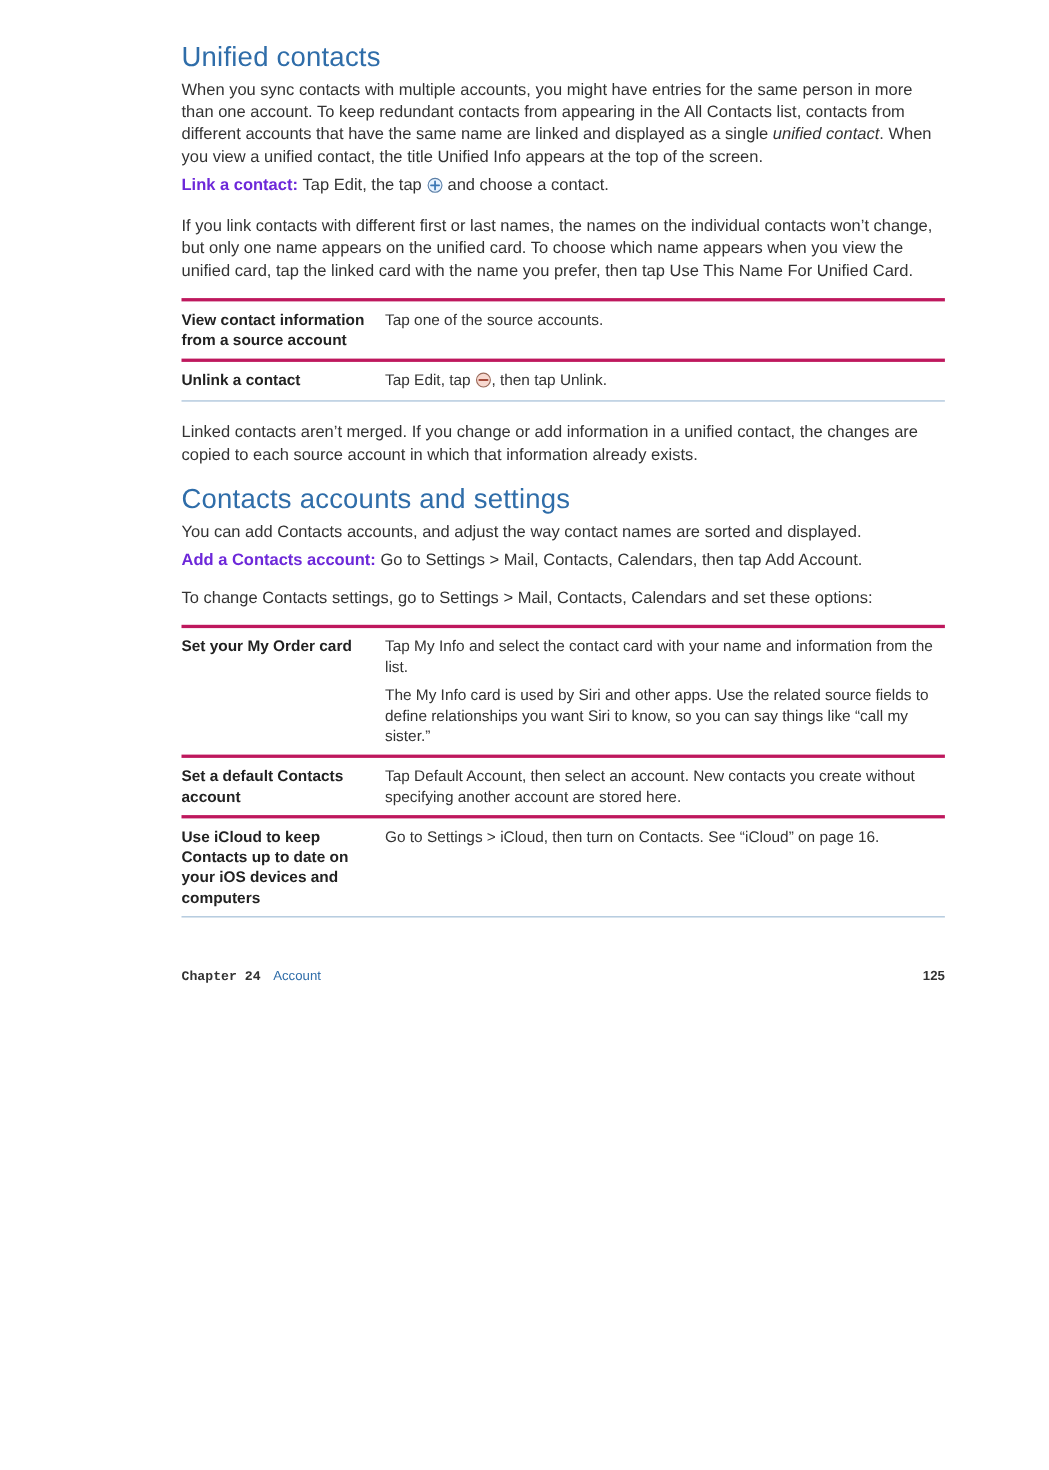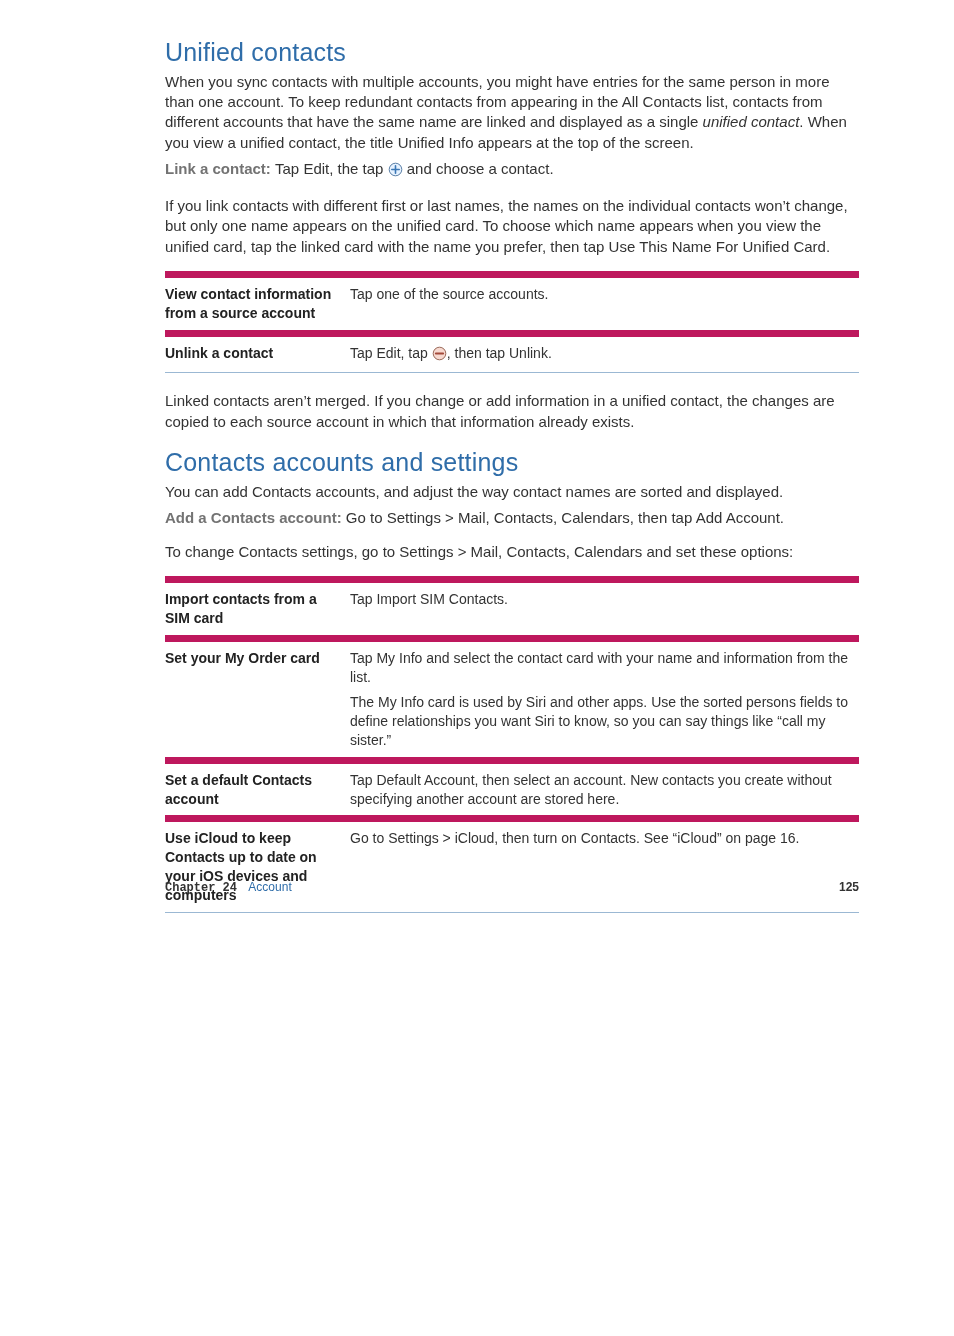--- a/index.html
+++ b/index.html
@@ -27,33 +27,33 @@
     margin: 0 0 2px 0;
     letter-spacing: 0.2px;
   }
   p {
     margin: 0 0 14px 0;
   }
   .tight {
     margin-bottom: 6px;
   }
   em { font-style: italic; }
-  strong { font-weight: 600; color: #737373; }
+  strong { font-weight: 600; color: #6d28d9; }
   .inline-icon {
     display: inline-block;
     vertical-align: -3px;
   }
   .table {
     width: 100%;
     border-collapse: collapse;
     margin: 4px 0 18px 0;
     font-size: 14px;
   }
   .table td {
-    border-top: 7px solid #be185d;
+    border-top: 3px solid #be185d;
     border-bottom: 1px solid #9bb8d3;
     padding: 7px 8px 7px 0;
     vertical-align: top;
     line-height: 1.35;
   }
   .table td.label {
     width: 175px;
     font-weight: 600;
     color: #222;
     padding-right: 10px;
@@ -121,28 +121,24 @@
 
   <p>
     <strong>Add a Contacts account:  </strong><span>Go to Settings &gt; Mail, Contacts, Calendars, then tap Add Account.</span>
   </p>
 
   <p>To change Contacts settings, go to Settings &gt; Mail, Contacts, Calendars and set these options:</p>
 
   <table class="table">
     <tbody>
     <tr>
-      <td class="label">Import contacts from a SIM card</td>
-      <td>Tap Import SIM Contacts.</td>
-    </tr>
-    <tr>
       <td class="label">Set your My Order card</td>
       <td>
         <span>Tap My Info and select the contact card with your name and information from the list.</span>
-        <p class="subp">The My Info card is used by Siri and other apps. Use the sorted persons fields to define relationships you want Siri to know, so you can say things like “call my sister.”</p>
+        <p class="subp">The My Info card is used by Siri and other apps. Use the related source fields to define relationships you want Siri to know, so you can say things like “call my sister.”</p>
       </td>
     </tr>
     <tr>
       <td class="label">Set a default Contacts account</td>
       <td>Tap Default Account, then select an account. New contacts you create without specifying another account are stored here.</td>
     </tr>
     <tr>
       <td class="label">Use iCloud to keep Contacts up to date on your iOS devices and computers</td>
       <td>Go to Settings &gt; iCloud, then turn on Contacts. See “iCloud” on page 16.</td>
     </tr>

